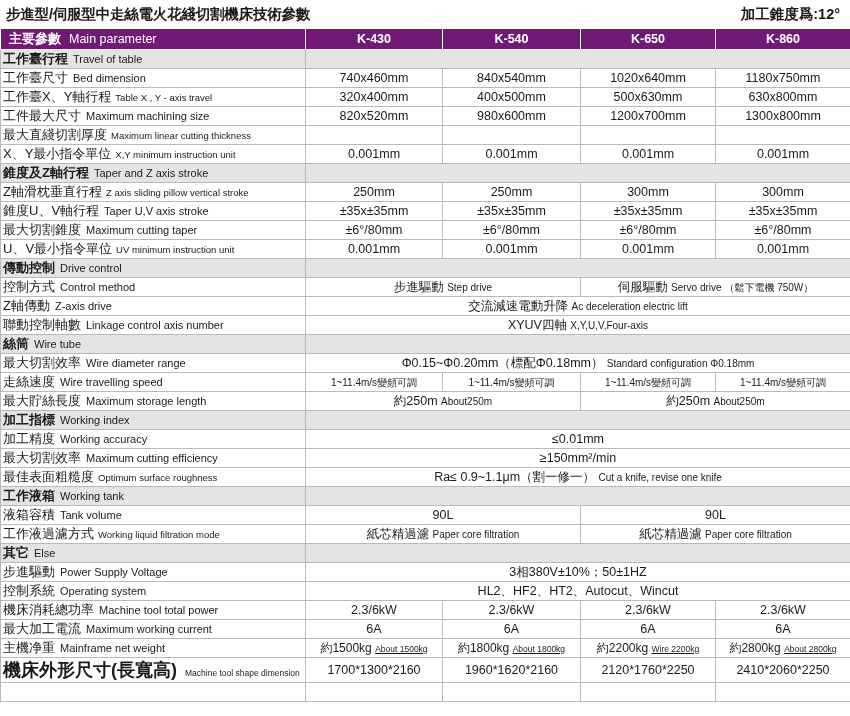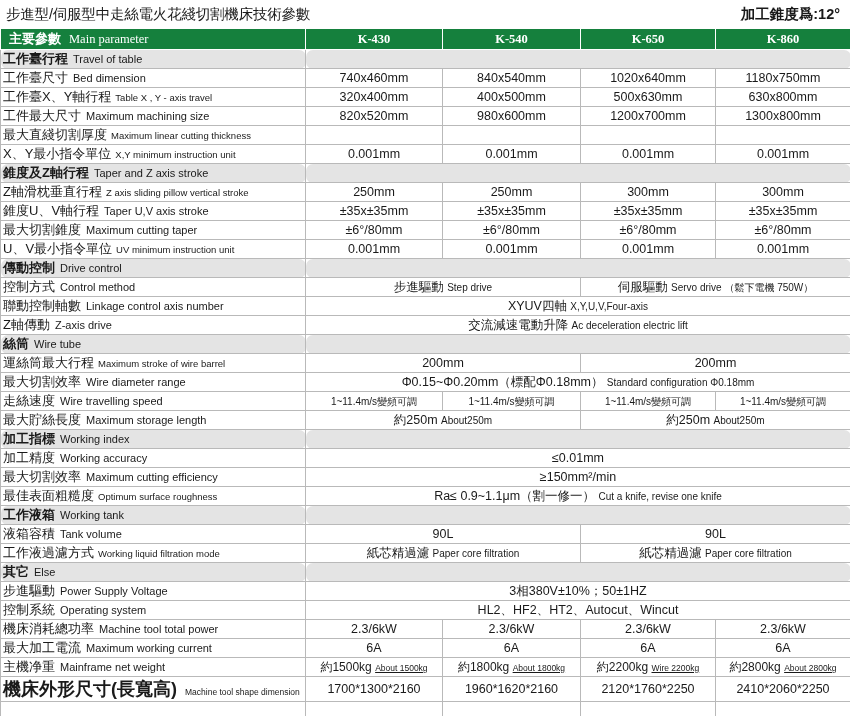--- a/index.html
+++ b/index.html
@@ -19,21 +19,21 @@
   .title-bar {
     height: 28px;
     display: flex;
     align-items: center;
     justify-content: space-between;
     padding: 0 4px 0 6px;
     box-sizing: border-box;
   }
   .title-main {
     font-size: 14.5px;
-    font-weight: 400;
+    font-weight: 700;
     letter-spacing: -0.2px;
     white-space: nowrap;
   }
   .title-right {
     font-size: 14.5px;
     font-weight: 700;
     white-space: nowrap;
     padding-right: 6px;
   }
 
@@ -48,28 +48,27 @@
     border: 1px solid #b9b9b9;
     padding: 0 2px;
     font-size: 12px;
     vertical-align: middle;
     overflow: hidden;
     white-space: nowrap;
   }
 
   
   tr.head td {
-    background: #15803d;
+    background: #701a75;
     color: #ffffff;
     border: 1px solid #ffffff;
     height: 20px;
     text-align: center;
     font-weight: 700;
     font-size: 12.5px;
-    font-family: Liberation Serif, serif;
   }
   tr.head td.lbl {
     text-align: left;
     padding-left: 8px;
   }
   .hdr-cn { font-size: 13px; font-weight: 700; }
   .hdr-en { font-size: 12.5px; font-weight: 400; padding-left: 8px; }
 
   
   td.lbl {
@@ -80,21 +79,20 @@
   .cn   { font-size: 13px; }
   .cn-s { font-size: 18px; font-weight: bold; }
   .en   { font-size: 11px; padding-left: 5px; }
   .en-s { font-size: 9.5px; padding-left: 4px; }
   .en-xs{ font-size: 8.5px; padding-left: 8px; }
 
   
   tr.band td {
     background: #e4e4e4;
     height: 18px;
-    border-radius: 7px;
   }
   tr.band td.lbl .cn { font-weight: 700; font-size: 13px; }
   tr.band td.lbl .en { font-size: 11px; }
 
   
   td.val {
     text-align: center;
     font-size: 12.5px;
     height: 18px;
     background: #ffffff;
@@ -202,35 +200,30 @@
       <tr class="band">
         <td class="lbl"><span class="cn">傳動控制</span><span class="en">Drive control</span></td>
         <td colspan="4"></td>
       </tr>
       <tr>
         <td class="lbl"><span class="cn">控制方式</span><span class="en">Control method</span></td>
         <td class="val" colspan="2"><span class="cnv">步進驅動</span>  <span class="sm">Step drive</span></td>
         <td class="val" colspan="2"><span class="cnv">伺服驅動</span>  <span class="sm">Servo drive （鬆下電機 750W）</span></td>
       </tr>
       <tr>
+        <td class="lbl"><span class="cn">Z軸傳動</span><span class="en">Z-axis drive</span></td>
+        <td class="val" colspan="4"><span class="cnv">交流減速電動升降</span>  <span class="sm">Ac deceleration electric lift</span></td>
+      </tr>
+      <tr>
         <td class="lbl"><span class="cn">聯動控制軸數</span><span class="en">Linkage control axis number</span></td>
         <td class="val" colspan="4"><span class="cnv">XYUV四軸</span>  <span class="sm">X,Y,U,V,Four-axis</span></td>
       </tr>
-      <tr>
-        <td class="lbl"><span class="cn">Z軸傳動</span><span class="en">Z-axis drive</span></td>
-        <td class="val" colspan="4"><span class="cnv">交流減速電動升降</span>  <span class="sm">Ac deceleration electric lift</span></td>
-      </tr>
       <tr class="band">
         <td class="lbl"><span class="cn">絲筒</span><span class="en">Wire tube</span></td>
         <td colspan="4"></td>
-      </tr>
-      <tr>
-        <td class="lbl"><span class="cn">運絲筒最大行程</span><span class="en-s">Maximum stroke of wire barrel</span></td>
-        <td class="val" colspan="2"><span class="cnv">200mm</span>  <span class="sm"></span></td>
-        <td class="val" colspan="2"><span class="cnv">200mm</span>  <span class="sm"></span></td>
       </tr>
       <tr>
         <td class="lbl"><span class="cn">最大切割效率</span><span class="en">Wire diameter range</span></td>
         <td class="val" colspan="4"><span class="cnv">Φ0.15~Φ0.20mm（標配Φ0.18mm）</span>  <span class="sm">Standard configuration Φ0.18mm</span></td>
       </tr>
       <tr>
         <td class="lbl"><span class="cn">走絲速度</span><span class="en">Wire travelling speed</span></td>
         <td class="val"><span class="sm">1~11.4m/s變頻可調</span></td>
         <td class="val"><span class="sm">1~11.4m/s變頻可調</span></td>
         <td class="val"><span class="sm">1~11.4m/s變頻可調</span></td>

